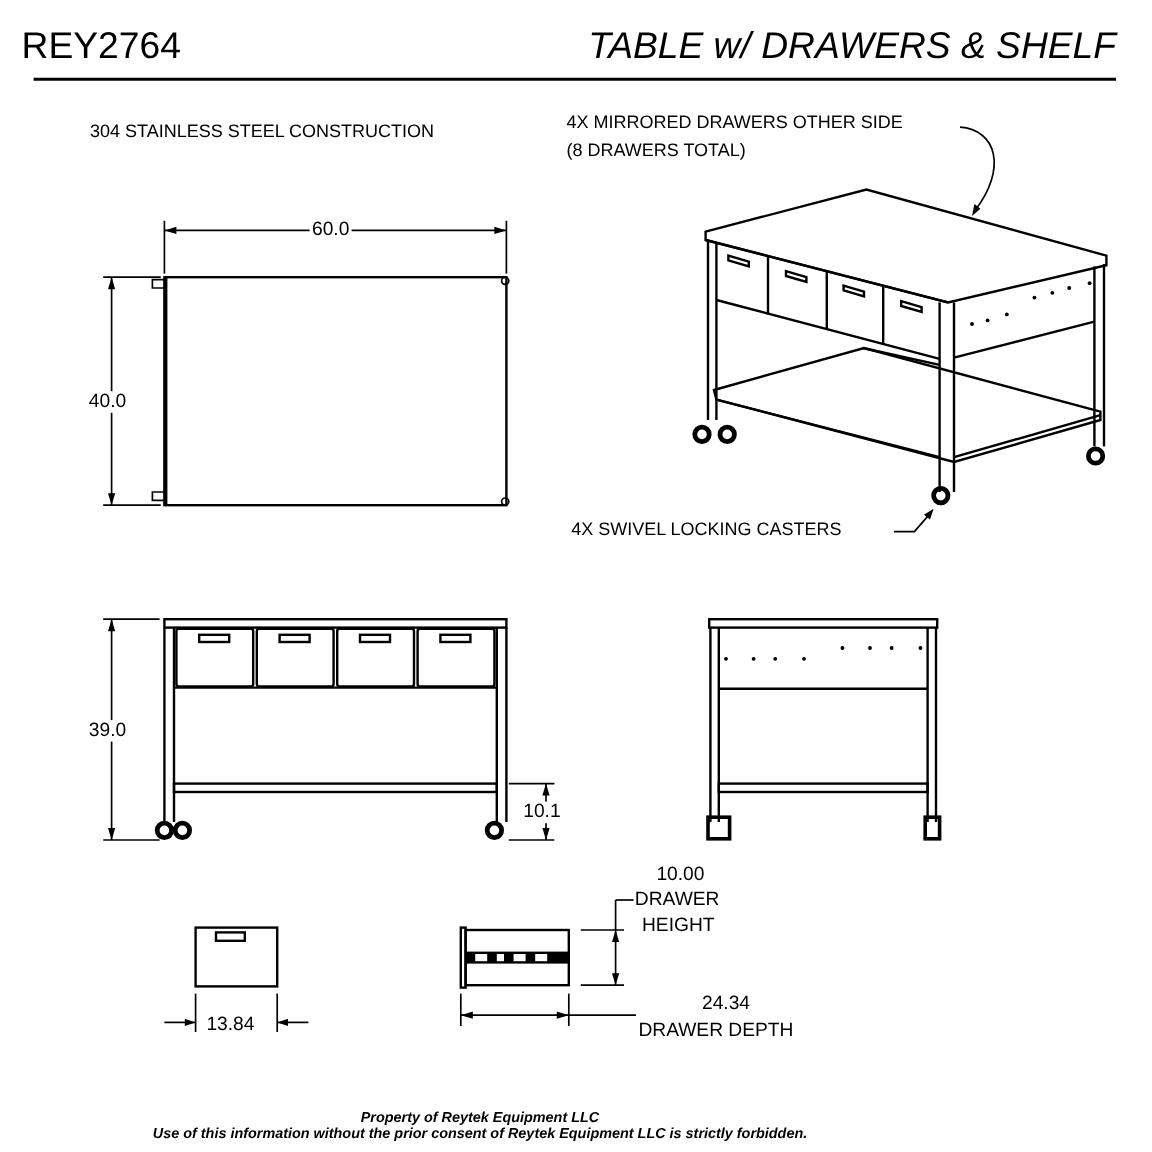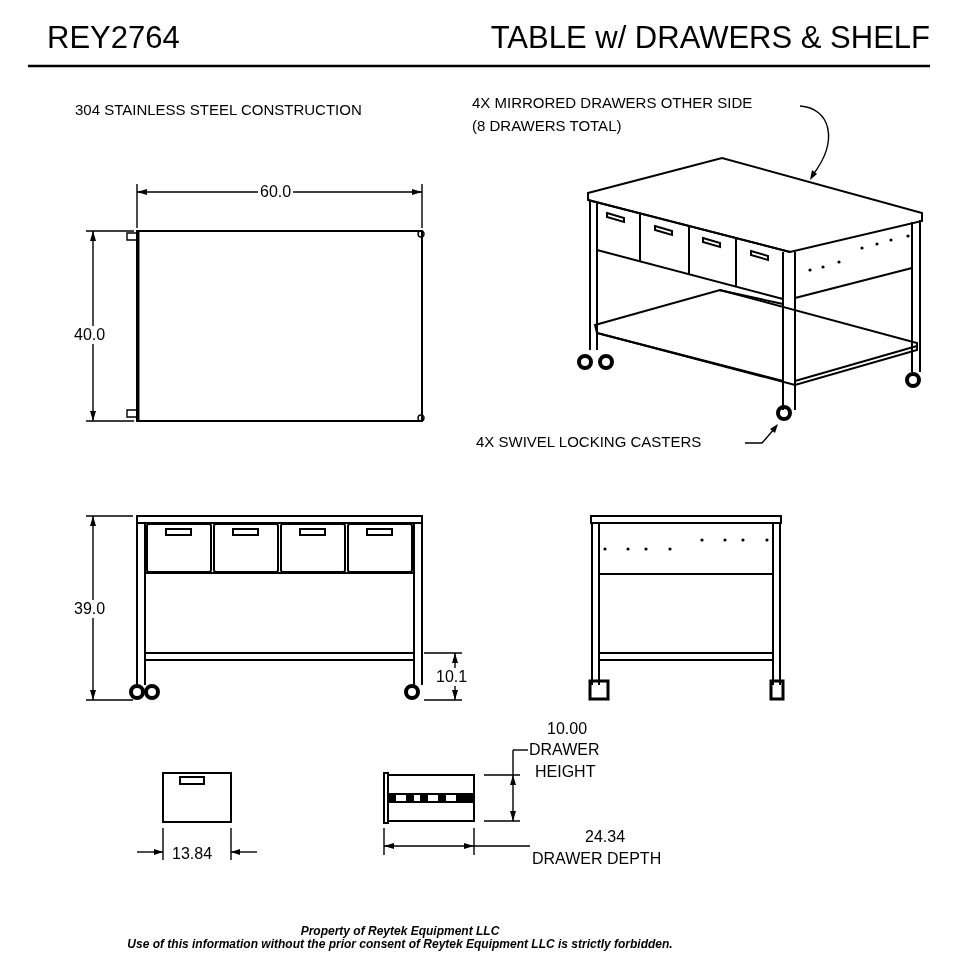--- a/index.html
+++ b/index.html
@@ -11,22 +11,22 @@
   .dim { font-size:16px; line-height:18px; background:#fff; padding:0 2px; }
   .foot { font-size:12px; font-style:italic; font-weight:bold; text-align:center; width:800px; left:0; line-height:13px; }
   svg { position:absolute; left:0; top:0; }
   svg .ln { stroke:#000; stroke-width:2; fill:none; }
   svg .thin { stroke:#000; stroke-width:1.4; fill:none; }
   svg .fill { fill:#000; }
 </style>
 </head>
 <body>
 
-<div class="abs title" style="left:47px;">REY2764</div>
-<div class="abs title" style="right:30px;">TABLE w/ DRAWERS &amp; SHELF</div>
+<div class="abs title" style="left:18px;">REY2764</div>
+<div class="abs title" style="right:30px;font-style:italic;">TABLE w/ DRAWERS &amp; SHELF</div>
 
 <svg width="960" height="960" viewBox="0 0 960 960">
 
   <line x1="28" y1="66" x2="930" y2="66" stroke="#000" stroke-width="2.5"></line>
 
   <g>
     <rect x="137" y="231" width="285" height="190" class="ln"></rect>
     <line x1="138" y1="231" x2="138" y2="421" stroke="#000" stroke-width="3"></line>
 
     <path d="M137 233 h-10 v7 h10" class="thin"></path>

